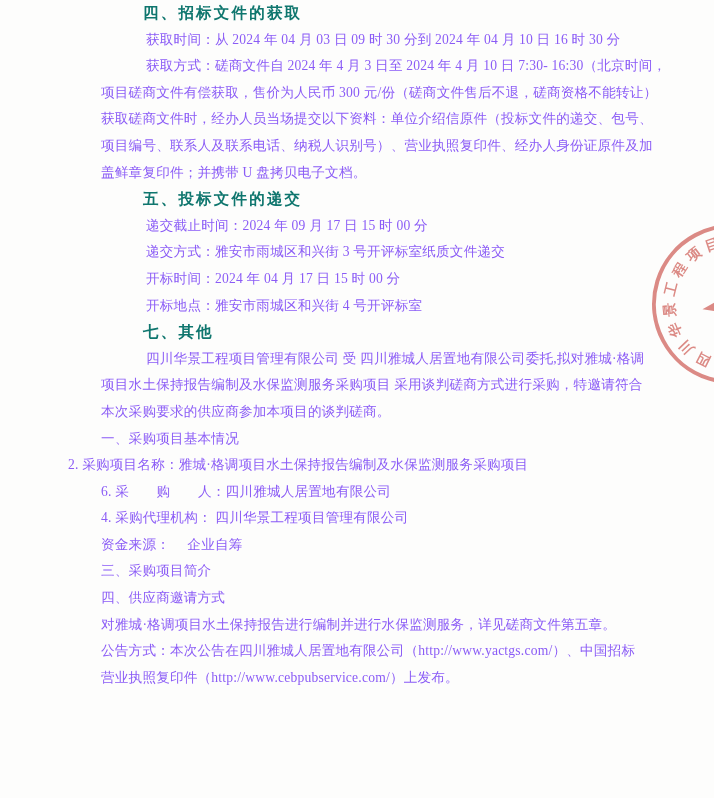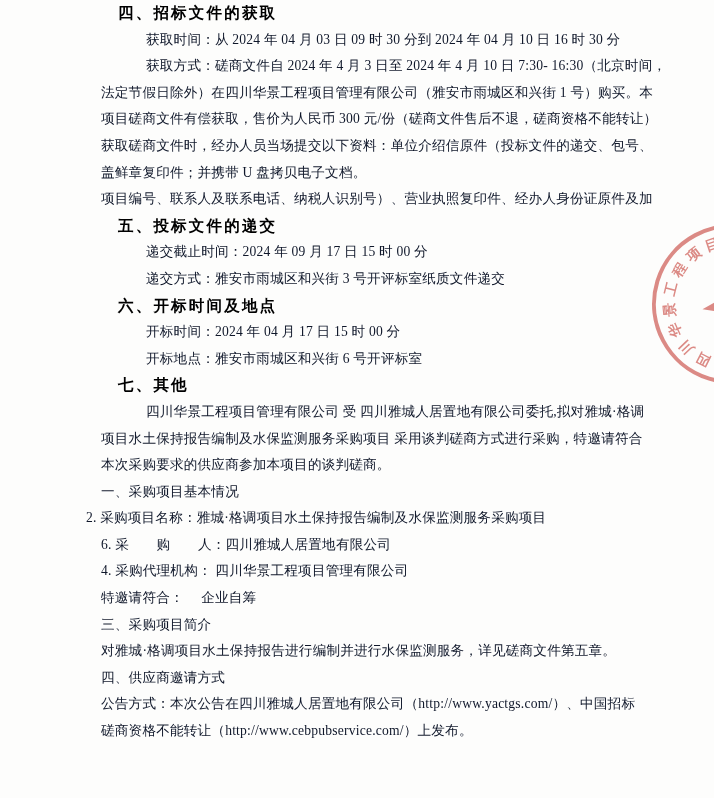--- a/index.html
+++ b/index.html
@@ -22,34 +22,35 @@
     width: 714px;
     height: 798px;
   }
   .line {
     height: 26.6px;
     line-height: 26.6px;
     font-size: 13.6px;
     padding-left: 101px;
     white-space: nowrap;
     letter-spacing: 0.2px;
-    color: #0f172a;
+    color: #8b5cf6;
   }
   .line.h {
     font-weight: bold;
     font-size: 15.5px;
     padding-left: 118px;
     letter-spacing: 2.2px;
-    color: #000000;
+    color: #0f766e;
+    margin-left: 25px;
   }
   .line.p1 {
     padding-left: 146px;
   }
   .line.p2 {
-    padding-left: 86px;
+    padding-left: 68px;
   }
   .stamp {
     position: absolute;
     left: 634px;
     top: 216px;
     width: 80px;
     height: 184px;
     pointer-events: none;
   }
   .seal-char {
@@ -62,45 +63,43 @@
     font-size: 6.5px;
   }
 </style>
 </head>
 <body>
 
 <div class="doc" id="doc">
     <div class="line h">四、招标文件的获取</div>
     <div class="line p1">获取时间：从 2024 年 04 月 03 日  09 时 30 分到 2024 年 04 月 10 日  16 时 30 分</div>
     <div class="line p1">获取方式：磋商文件自 2024 年 4 月 3 日至 2024 年 4 月 10 日 7:30- 16:30（北京时间，</div>
-    <div class="line p">法定节假日除外）在四川华景工程项目管理有限公司（雅安市雨城区和兴街 1 号）购买。本</div>
     <div class="line p">项目磋商文件有偿获取，售价为人民币 300 元/份（磋商文件售后不退，磋商资格不能转让）</div>
     <div class="line p">获取磋商文件时，经办人员当场提交以下资料：单位介绍信原件（投标文件的递交、包号、</div>
+    <div class="line p">项目编号、联系人及联系电话、纳税人识别号）、营业执照复印件、经办人身份证原件及加</div>
     <div class="line p">盖鲜章复印件；并携带 U 盘拷贝电子文档。</div>
-    <div class="line p">项目编号、联系人及联系电话、纳税人识别号）、营业执照复印件、经办人身份证原件及加</div>
     <div class="line h">五、投标文件的递交</div>
     <div class="line p1">递交截止时间：2024 年 09 月 17 日  15 时 00 分</div>
     <div class="line p1">递交方式：雅安市雨城区和兴街 3 号开评标室纸质文件递交</div>
-    <div class="line h">六、开标时间及地点</div>
     <div class="line p1">开标时间：2024 年 04 月 17 日  15 时 00 分</div>
-    <div class="line p1">开标地点：雅安市雨城区和兴街 6 号开评标室</div>
+    <div class="line p1">开标地点：雅安市雨城区和兴街 4 号开评标室</div>
     <div class="line h">七、其他</div>
     <div class="line p1">四川华景工程项目管理有限公司  受  四川雅城人居置地有限公司委托,拟对雅城·格调</div>
     <div class="line p">项目水土保持报告编制及水保监测服务采购项目  采用谈判磋商方式进行采购，特邀请符合</div>
     <div class="line p">本次采购要求的供应商参加本项目的谈判磋商。</div>
     <div class="line p">一、采购项目基本情况</div>
     <div class="line p2">2. 采购项目名称：雅城·格调项目水土保持报告编制及水保监测服务采购项目</div>
     <div class="line p">6. 采　　购　　人：四川雅城人居置地有限公司</div>
     <div class="line p">4. 采购代理机构：  四川华景工程项目管理有限公司</div>
-    <div class="line p">特邀请符合：　  企业自筹</div>
+    <div class="line p">资金来源：　  企业自筹</div>
     <div class="line p">三、采购项目简介</div>
+    <div class="line p">四、供应商邀请方式</div>
     <div class="line p">对雅城·格调项目水土保持报告进行编制并进行水保监测服务，详见磋商文件第五章。</div>
-    <div class="line p">四、供应商邀请方式</div>
     <div class="line p">公告方式：本次公告在四川雅城人居置地有限公司（http://www.yactgs.com/）、中国招标</div>
-    <div class="line p">磋商资格不能转让（http://www.cebpubservice.com/）上发布。</div>
+    <div class="line p">营业执照复印件（http://www.cebpubservice.com/）上发布。</div>
   </div>
 
 <svg class="stamp" width="80" height="184" viewBox="0 0 80 184">
   <g id="seal-group" transform="translate(98,88) rotate(-28)" opacity="0.72">
     <circle r="78" fill="none" stroke="#cf5f58" stroke-width="4"></circle>
     <polygon fill="#cf5f58" points="0,-30 7.05,-9.71 28.53,-9.27 11.41,3.71 17.63,24.27 0,12 -17.63,24.27 -11.41,3.71 -28.53,-9.27 -7.05,-9.71"></polygon>
     <g id="seal-arc-text" fill="#cf5f58">
         <text transform="rotate(-125) translate(0,-58)" text-anchor="middle" class="seal-char">四</text>
         <text transform="rotate(-105.76923076923077) translate(0,-58)" text-anchor="middle" class="seal-char">川</text>
         <text transform="rotate(-86.53846153846155) translate(0,-58)" text-anchor="middle" class="seal-char">华</text>

